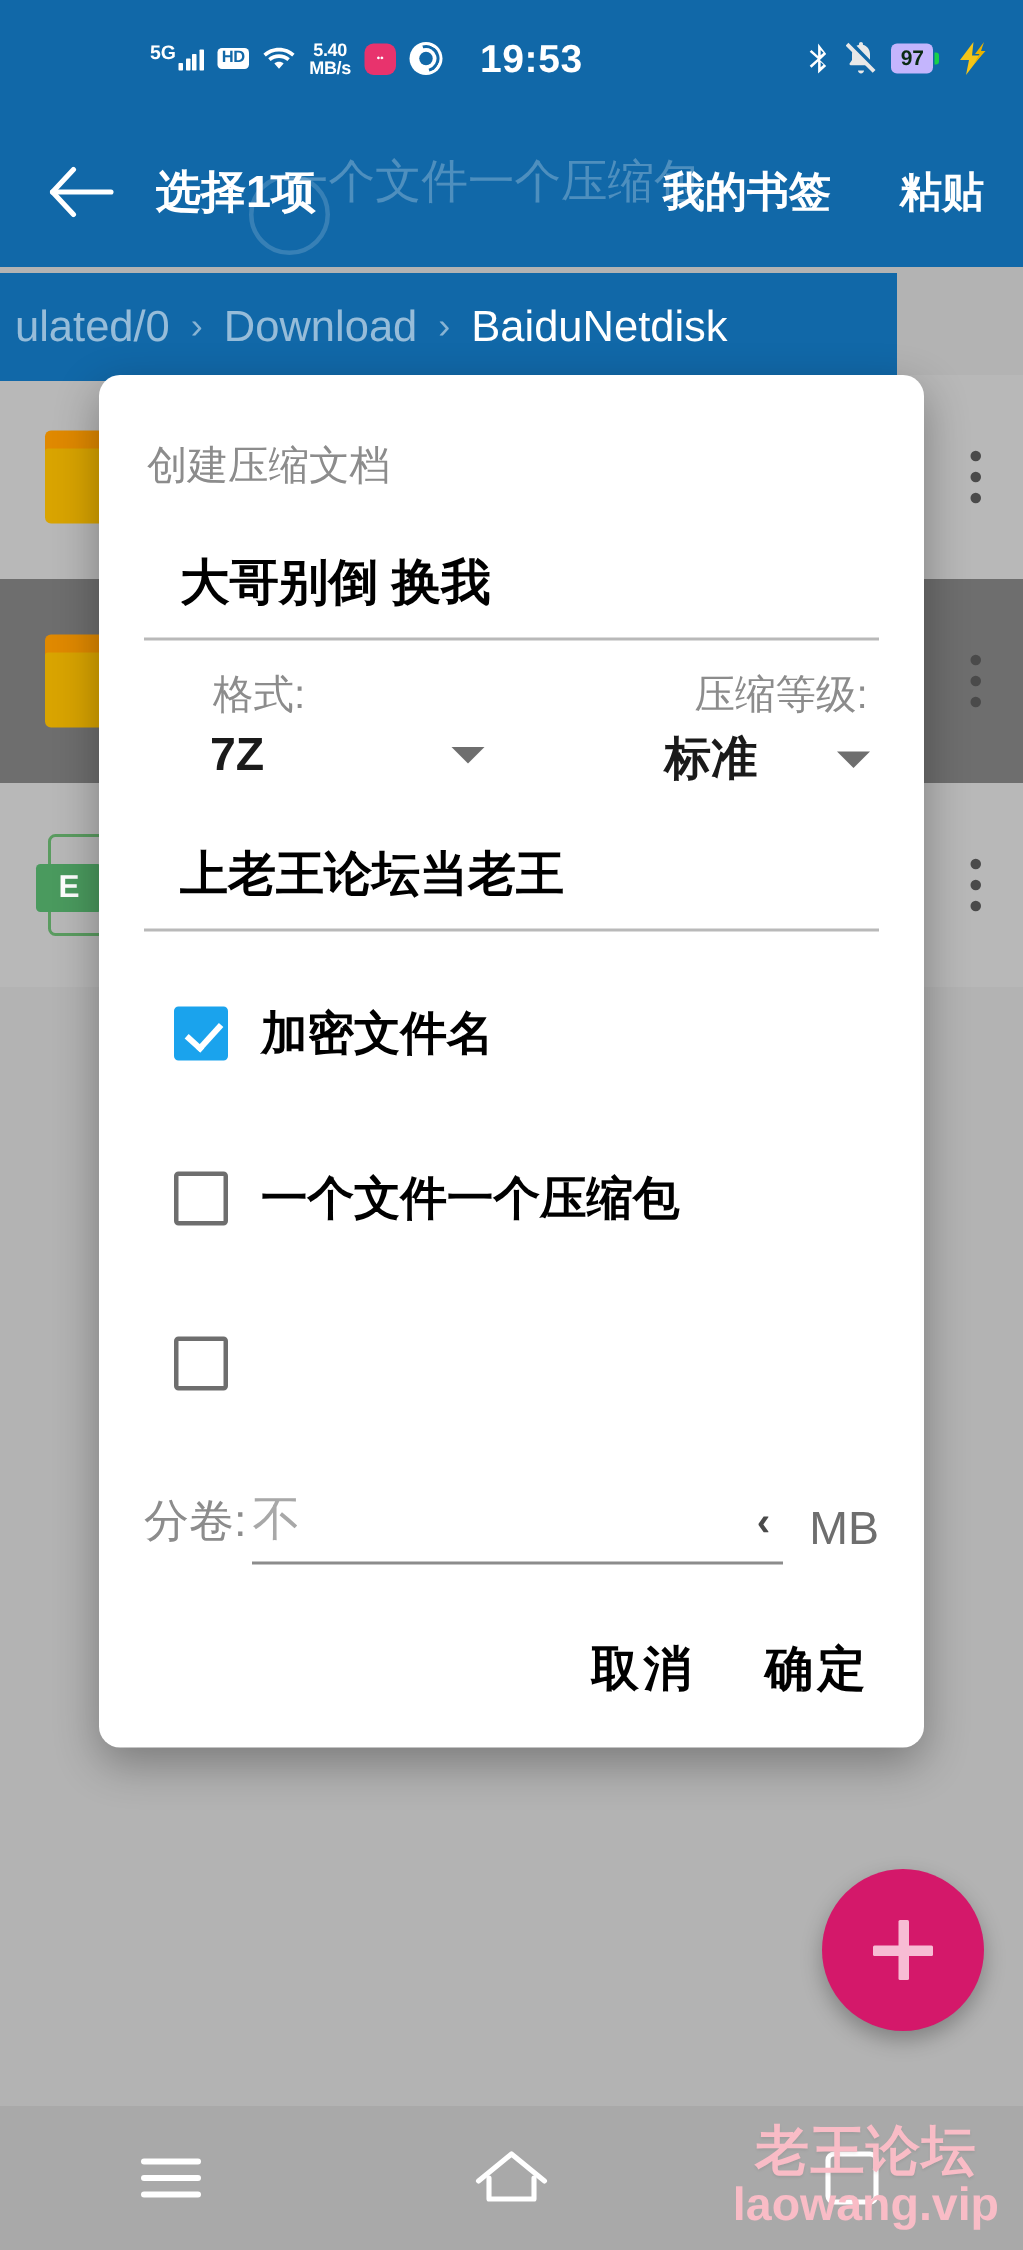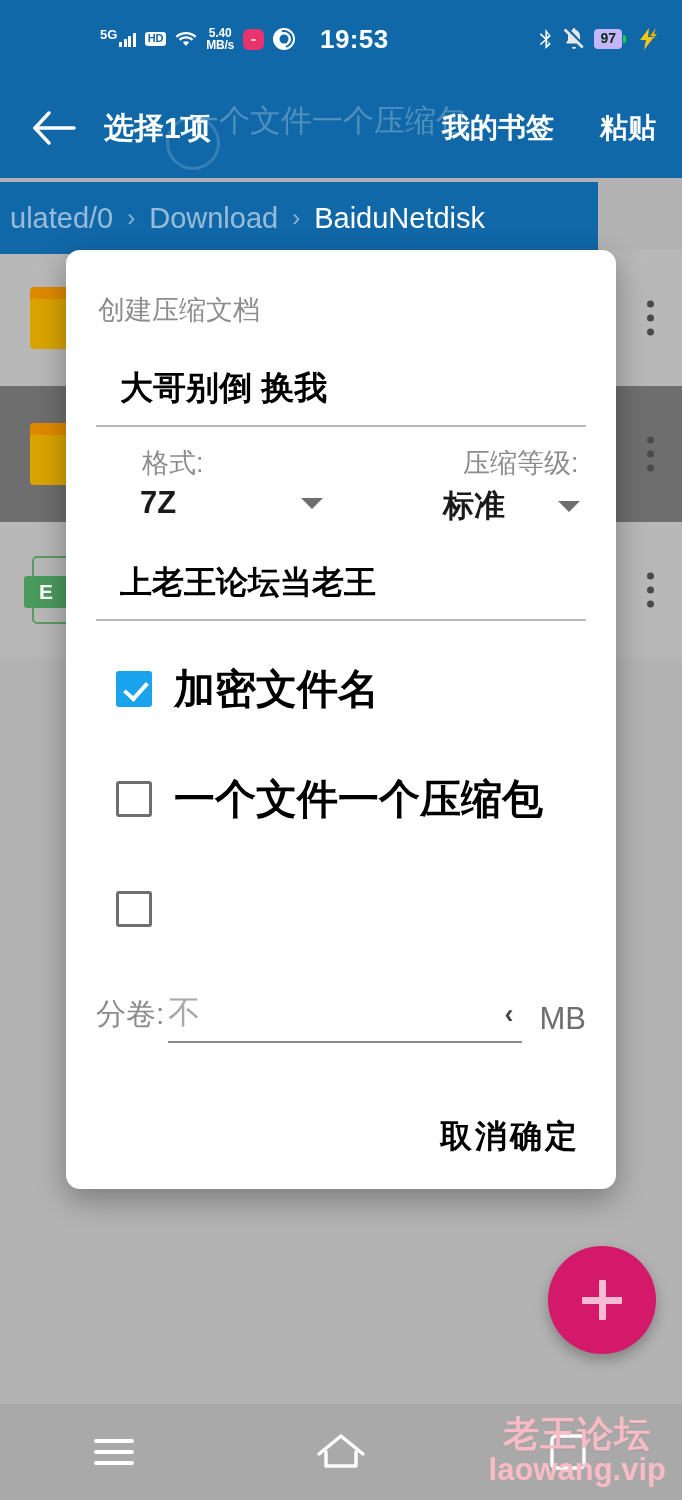--- a/index.html
+++ b/index.html
@@ -501,21 +501,21 @@
     position: absolute;
     left: 10px; top: 3px;
     width: 10px; height: 19px;
     border: solid #fff;
     border-width: 0 4px 4px 0;
     transform: rotate(42deg);
   }
   .check-label {
     margin-left: 22px;
     color: #000;
-    font-size: 41px;
+    font-size: 31px;
     font-weight: bold;
     white-space: nowrap;
   }
 
   .split-row {
     display: flex;
     align-items: flex-end;
     padding: 44px 0 0 0;
   }
   .split-label {
@@ -550,21 +550,22 @@
     color: #6e6e6e;
     font-size: 31px;
     margin-left: 18px;
     padding-bottom: 6px;
     white-space: nowrap;
   }
 
   .dlg-actions {
     display: flex;
     justify-content: flex-end;
-    padding: 72px 36px 12px 0;
+    gap: 46px;
+    padding: 48px 36px 12px 0;
   }
   .dlg-btn {
     color: #000;
     font-size: 32px;
     font-weight: bold;
     letter-spacing: 3px;
     white-space: nowrap;
   }
 </style>
 </head>

